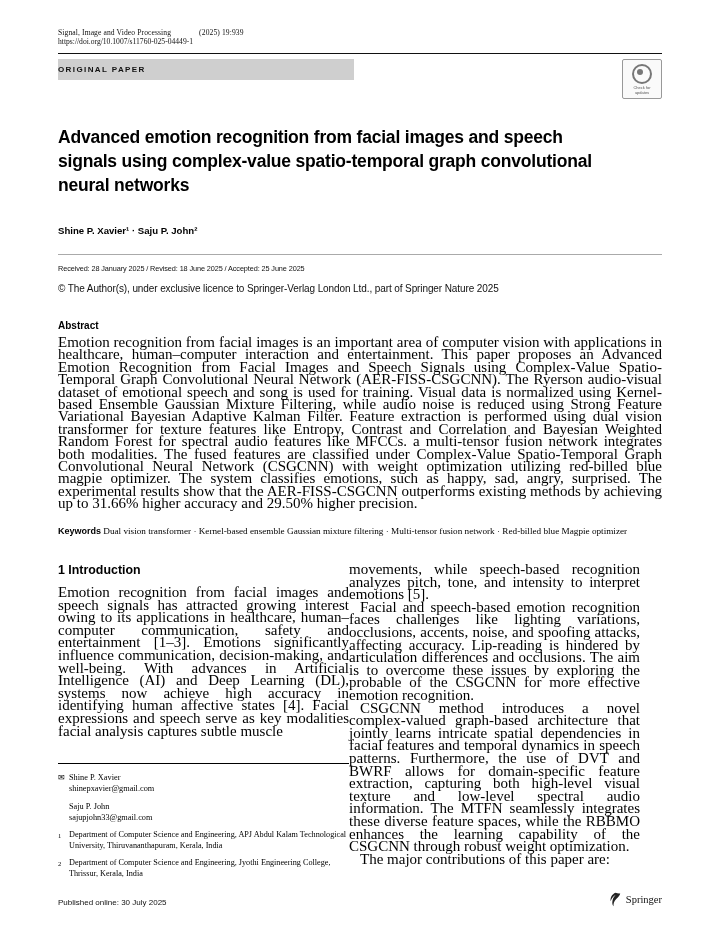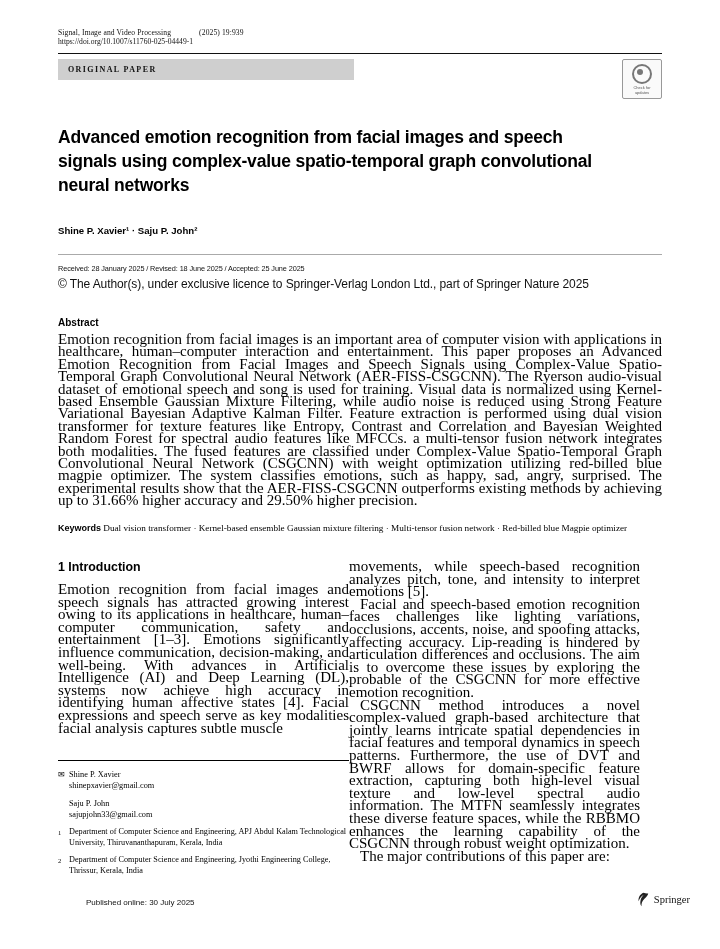--- a/index.html
+++ b/index.html
@@ -49,23 +49,23 @@
     position: relative;
     height: 26px;
     margin-top: 0px;
   }
   .paper-type {
     background: #cfcfcf;
     width: 296px;
     height: 21px;
     display: flex;
     align-items: center;
-    padding-left: 10px;
+    padding-left: 0;
     box-sizing: border-box;
-    font-family: Liberation Serif, serif;
+    font-family: Liberation Sans, sans-serif;
     font-size: 8px;
     letter-spacing: 1.4px;
     color: #111;
     font-weight: 600;
     margin-top: 5px;
     text-align: center;
   }
   .crossmark {
     position: absolute;
     right: 0px;
@@ -134,22 +134,22 @@
   }
   .dates {
     font-family: "Liberation Sans", sans-serif;
     font-size: 7.3px;
     margin-top: 9px;
     color: #111;
     letter-spacing: -0.1px;
   }
   .copyright {
     font-family: "Liberation Sans", sans-serif;
-    font-size: 12px;
-    margin-top: 4px;
+    font-size: 10px;
+    margin-top: 10px;
     color: #111;
     letter-spacing: -0.1px;
   }
   .abstract-h {
     font-family: "Liberation Sans", sans-serif;
     font-size: 10px;
     font-weight: bold;
     margin-top: 26px;
   }
   .abstract-body {
@@ -230,21 +230,20 @@
     padding-top: 1px;
   }
   .footer {
     position: absolute;
     left: 58px;
     bottom: 42px;
     width: 604px;
     display: flex;
     align-items: flex-end;
     justify-content: space-between;
-    margin-left: 28px;
   }
   .footer .pub {
     font-family: "Liberation Sans", sans-serif;
     font-size: 8px;
     color: #111;
   }
   .springer {
     display: flex;
     align-items: center;
     font-family: "Liberation Serif", serif;

